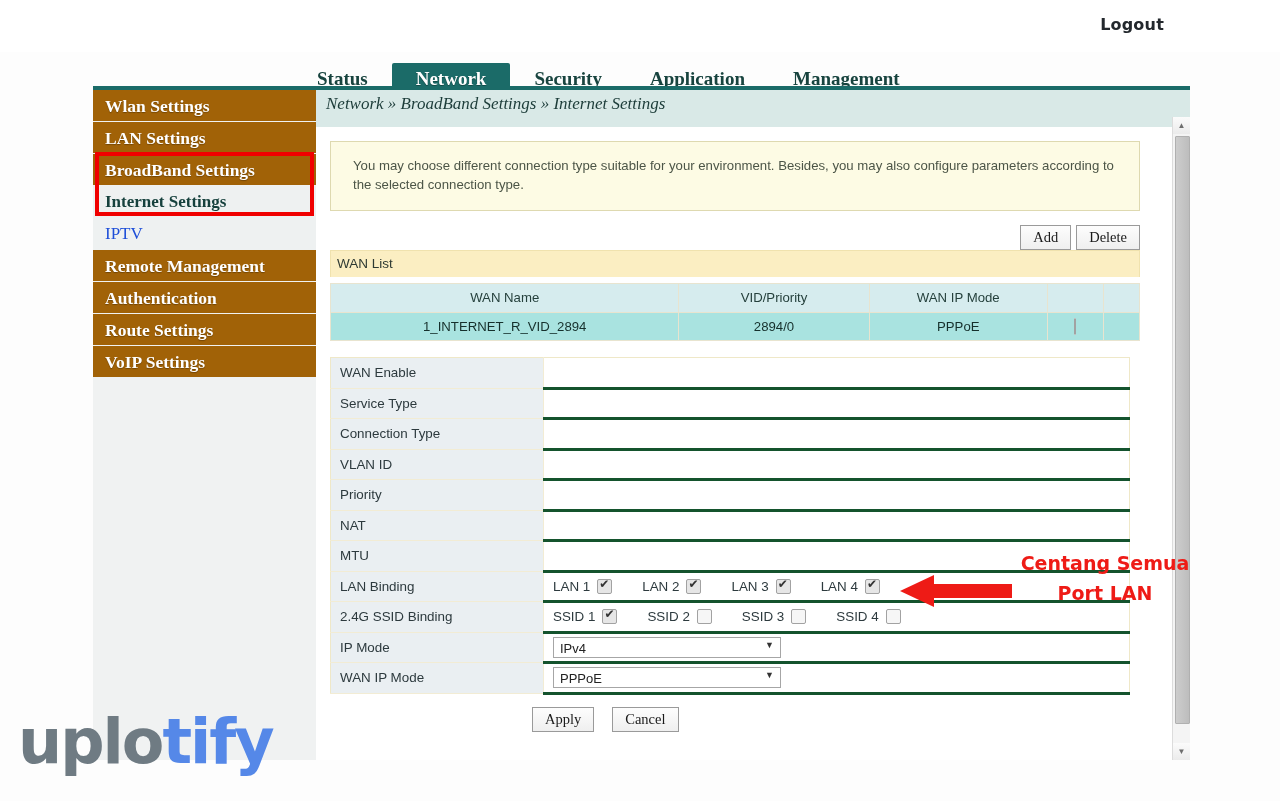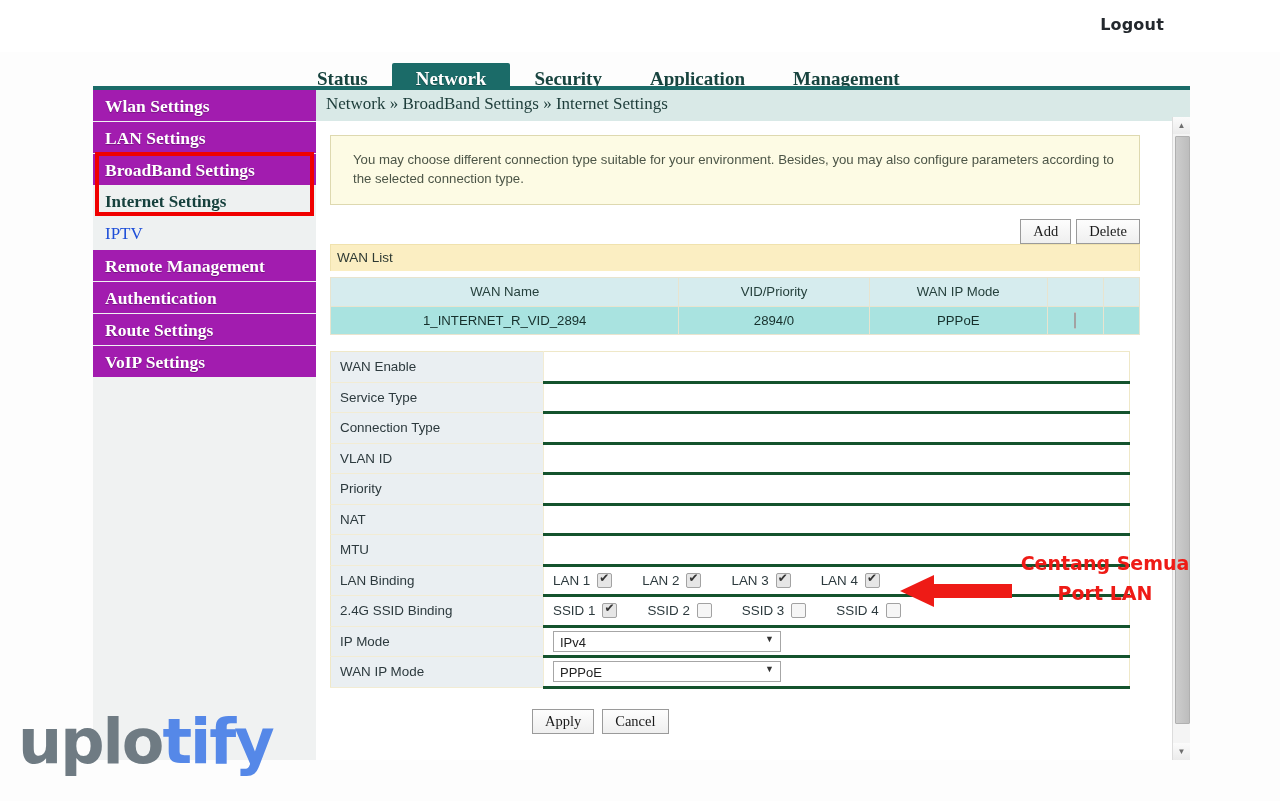--- a/index.html
+++ b/index.html
@@ -96,21 +96,21 @@
   #sidebar {
     position: absolute;
     top: 0; left: 0;
     width: 223px;
     height: 670px;
     background: #f0f2f2;
   }
   .side-item {
     height: 32px;
     line-height: 32px;
-    background: #a21caf;
+    background: #a16207;
     color: #ffffff;
     font-family: "Liberation Serif", serif;
     font-weight: bold;
     font-size: 17.5px;
     padding-left: 12px;
     margin-bottom: 0px;
     border-bottom: 1px solid #f0f2f2;
     box-sizing: border-box;
     cursor: pointer;
     text-shadow: 0 1px 1px rgba(0,0,0,.3);
@@ -149,29 +149,30 @@
   
   #content {
     position: absolute;
     top: 0;
     left: 223px;
     width: 874px;
     height: 670px;
     background: #ffffff;
   }
   #breadcrumb {
-    height: 31px;
+    height: 37px;
     line-height: 27px;
     background: #d9e9e7;
     color: #1c3c39;
     font-family: "Liberation Serif", serif;
     font-size: 17px;
     padding-left: 10px;
     box-sizing: border-box;
     white-space: nowrap;
+    font-style: italic;
   }
 
   #content-body {
     position: relative;
     padding: 14px 26px 0 14px;
     box-sizing: border-box;
   }
 
   
   #info-note {
@@ -318,25 +319,25 @@
     position: absolute;
     right: 7px; top: 3px;
     font-size: 9px;
     color: #333;
     pointer-events: none;
   }
 
   
   #form-actions {
     width: 800px;
-    margin-top: 20px;
+    margin-top: 12px;
     padding-left: 202px;
     box-sizing: border-box;
     display: flex;
-    gap: 8px;
+    gap: 18px;
   }
 
   
   #scrollbar {
     position: absolute;
     top: 27px;
     right: 0;
     width: 17px;
     height: 643px;
     background: #f4f4f4;

